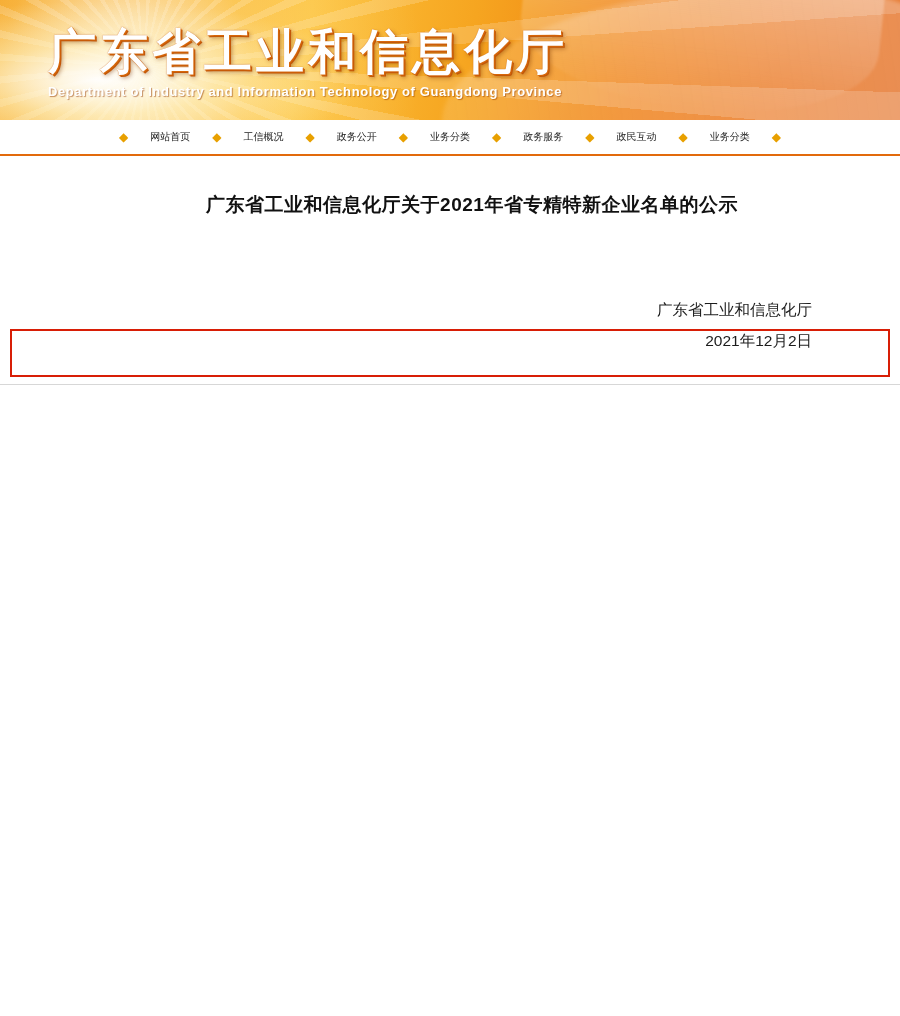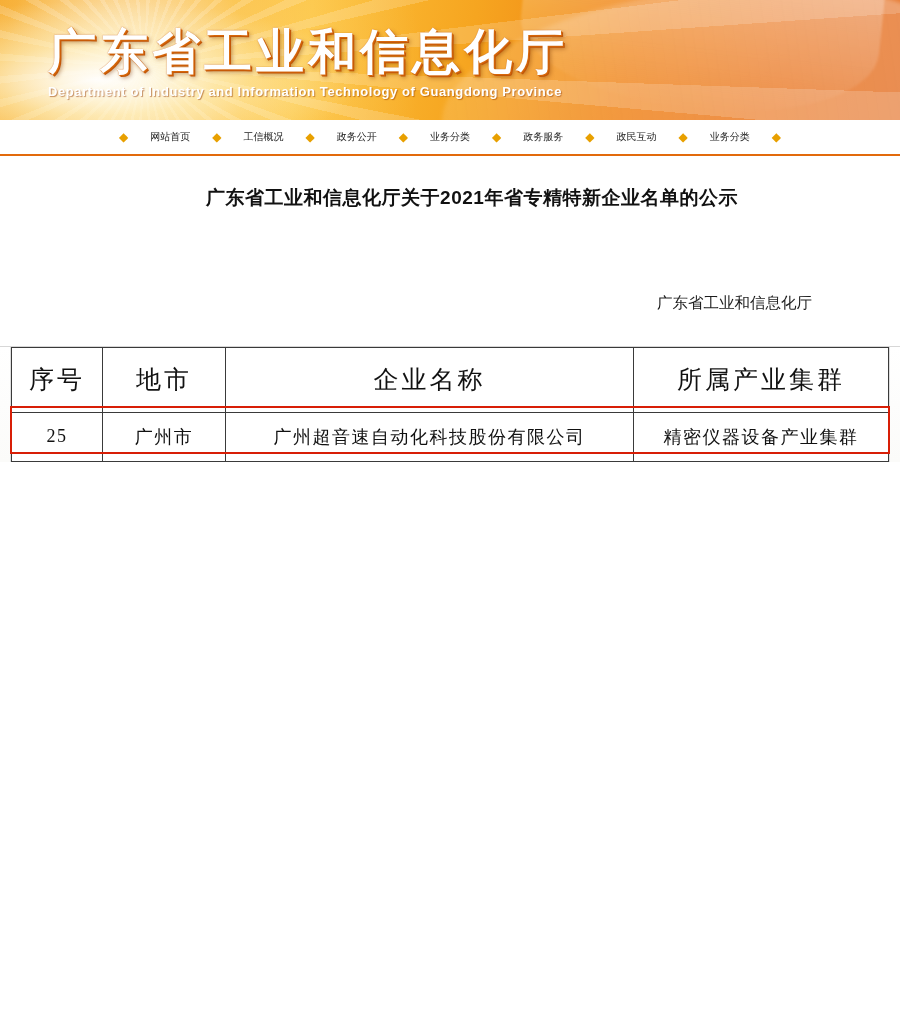--- a/index.html
+++ b/index.html
@@ -111,21 +111,21 @@
   }
   .nav-sep {
     color: #e8a000;
     font-size: 12px;
     line-height: 1;
     user-select: none;
   }
 
   
   .article {
-    padding: 28px 62px 10px 62px;
+    padding: 35px 62px 10px 62px;
     margin-left: 44px;
   }
   .art-title {
     text-align: center;
     font-family: "Liberation Sans", sans-serif;
     font-weight: bold;
     font-size: 19px;
     color: #111111;
     line-height: 1.5;
     letter-spacing: 0.5px;
@@ -275,39 +275,22 @@
 
   <div class="art-title">广东省工业和信息化厅关于2021年省专精特新企业名单的公示</div>
 
 
   <div class="art-body">
   </div>
 
 
   <div class="signature">
     <div>广东省工业和信息化厅</div>
+    <div>2021年12月2日</div>
   </div>
 </div>
 
 <div class="attachment">
   <div class="att-inner">
 
-    <table class="att-table">
-      <thead>
-        <tr>
-          <th class="col-seq">序号</th>
-          <th class="col-city">地市</th>
-          <th class="col-name">企业名称</th>
-          <th class="col-cluster">所属产业集群</th>
-        </tr>
-      </thead>
-      <tbody>
-        <tr class="highlight-row">
-          <td>25</td>
-          <td>广州市</td>
-          <td>广州超音速自动化科技股份有限公司</td>
-          <td>精密仪器设备产业集群</td>
-        </tr>
-      </tbody>
-    </table>
     <div class="row-highlight-box" style="position:absolute; left:10px; right:10px; bottom:8px;"></div>
   </div>
 </div>
 
 </body></html>

